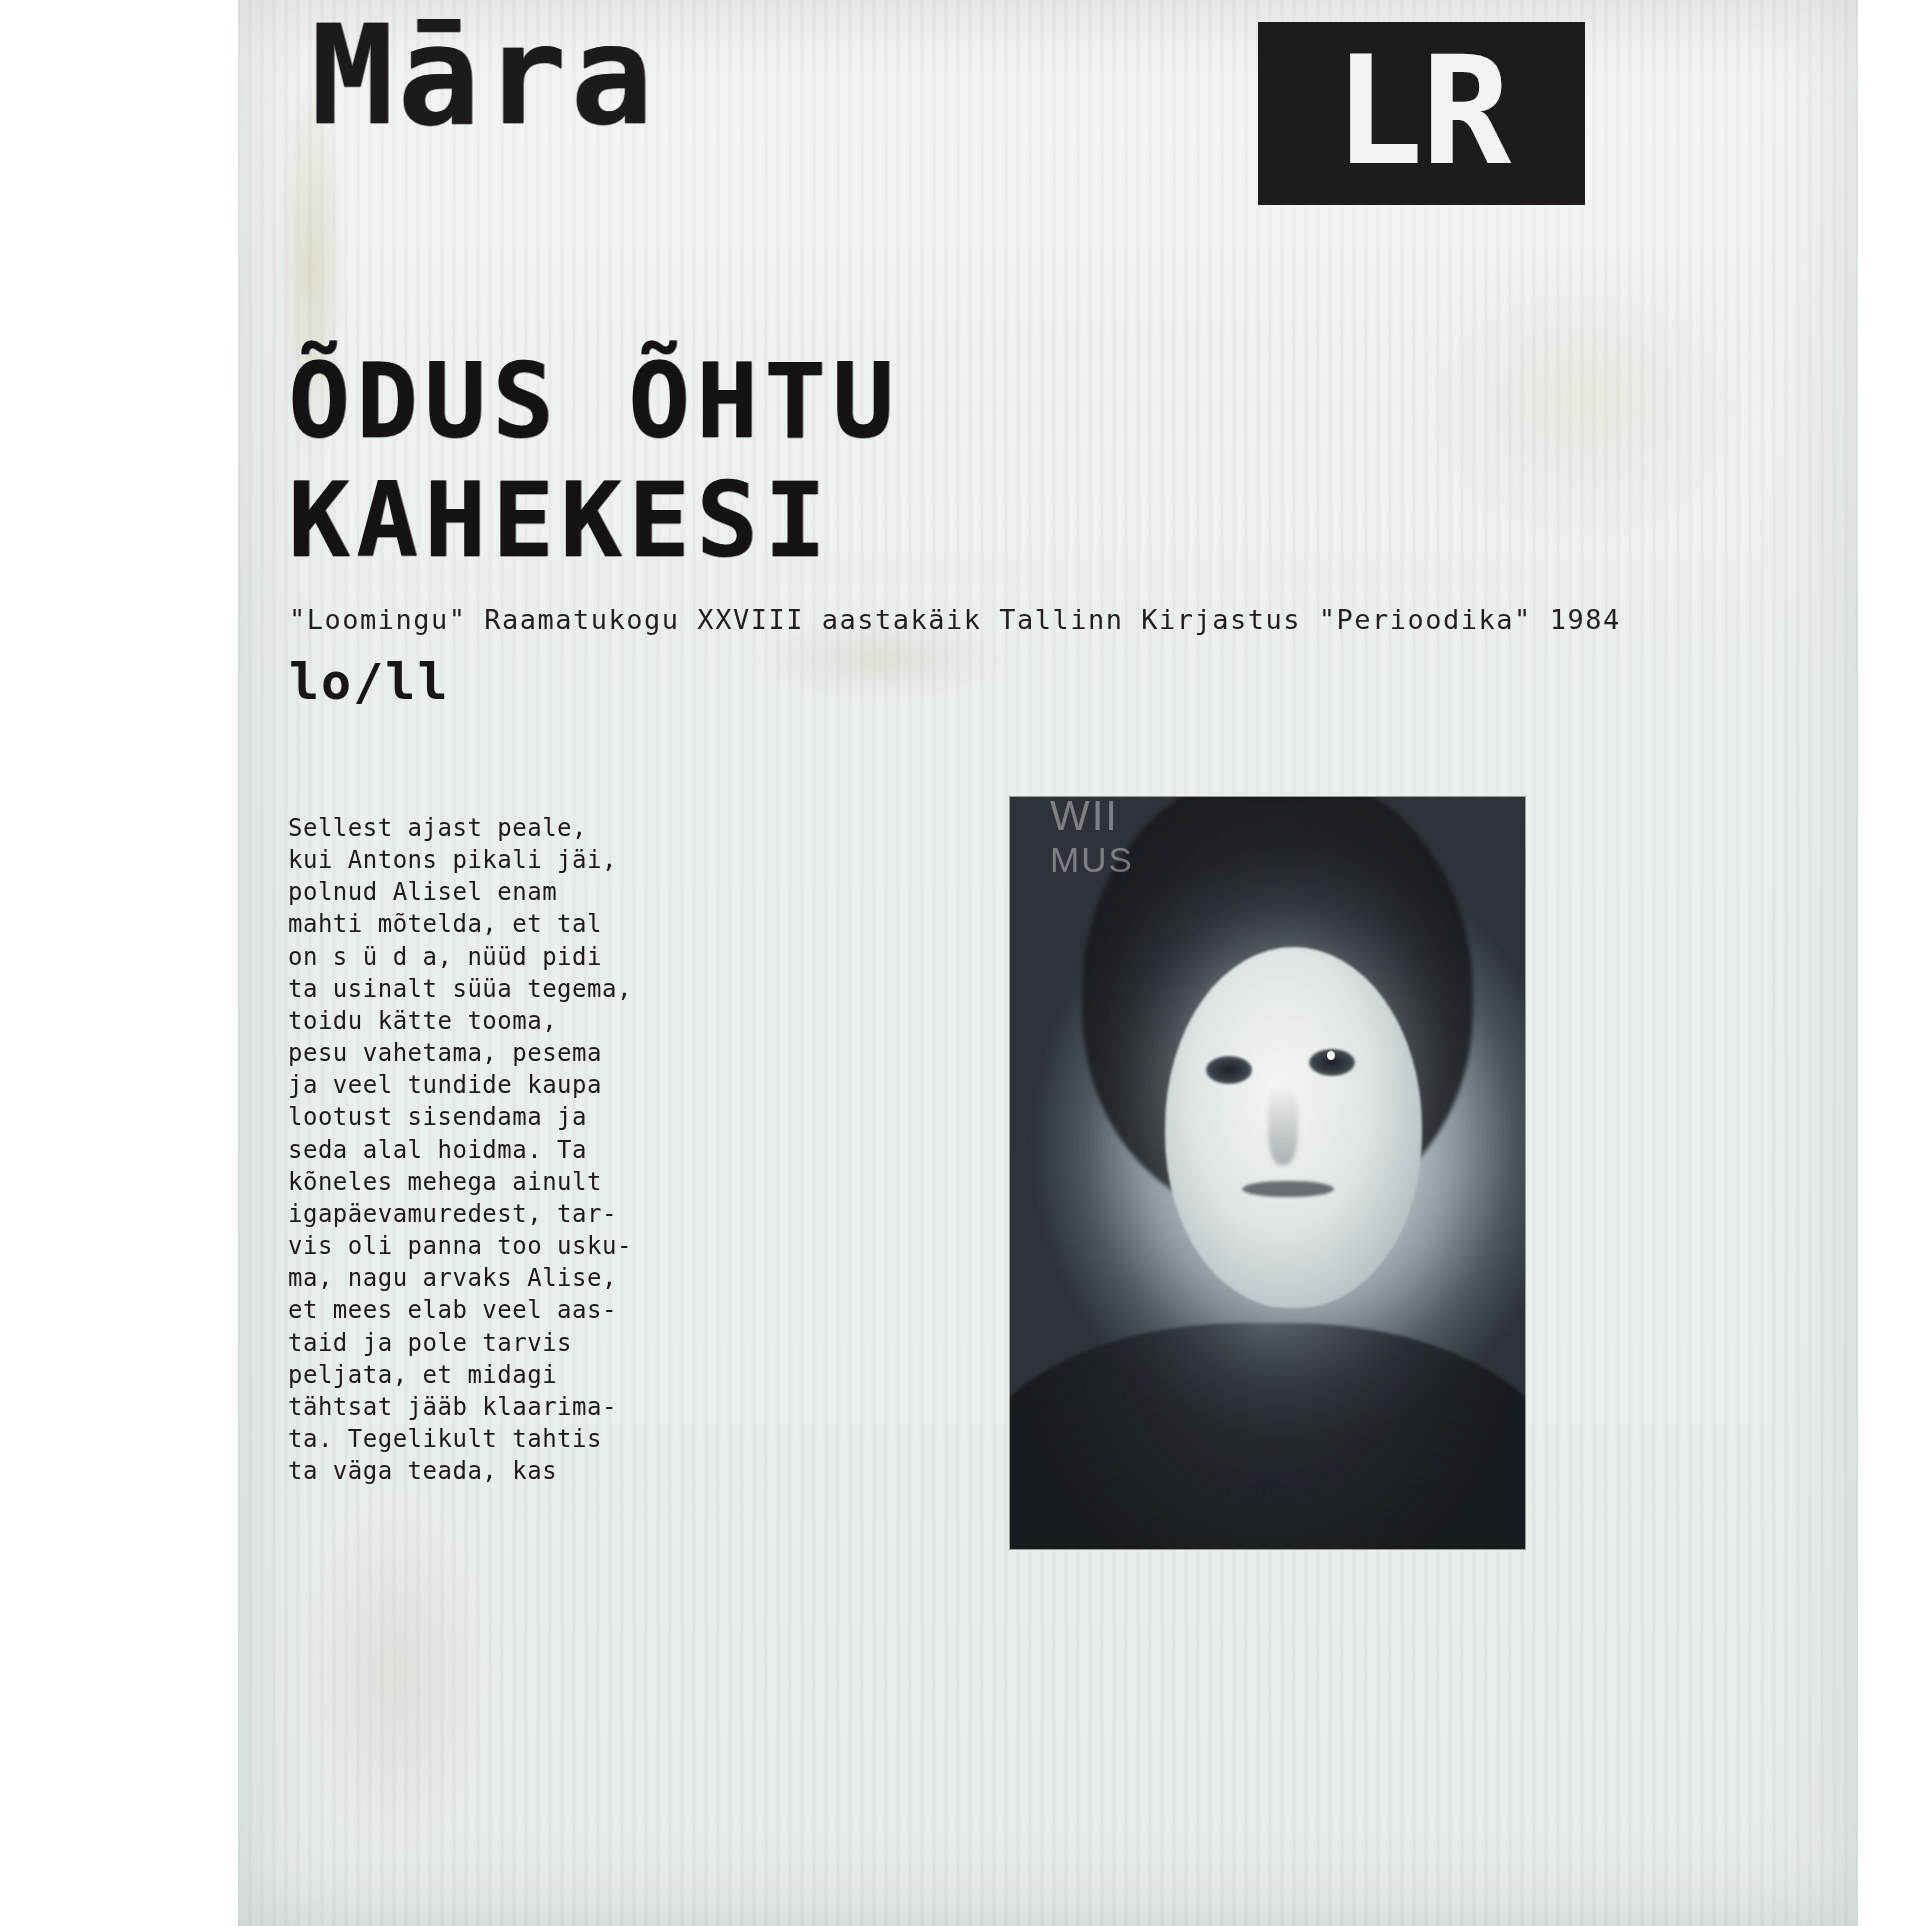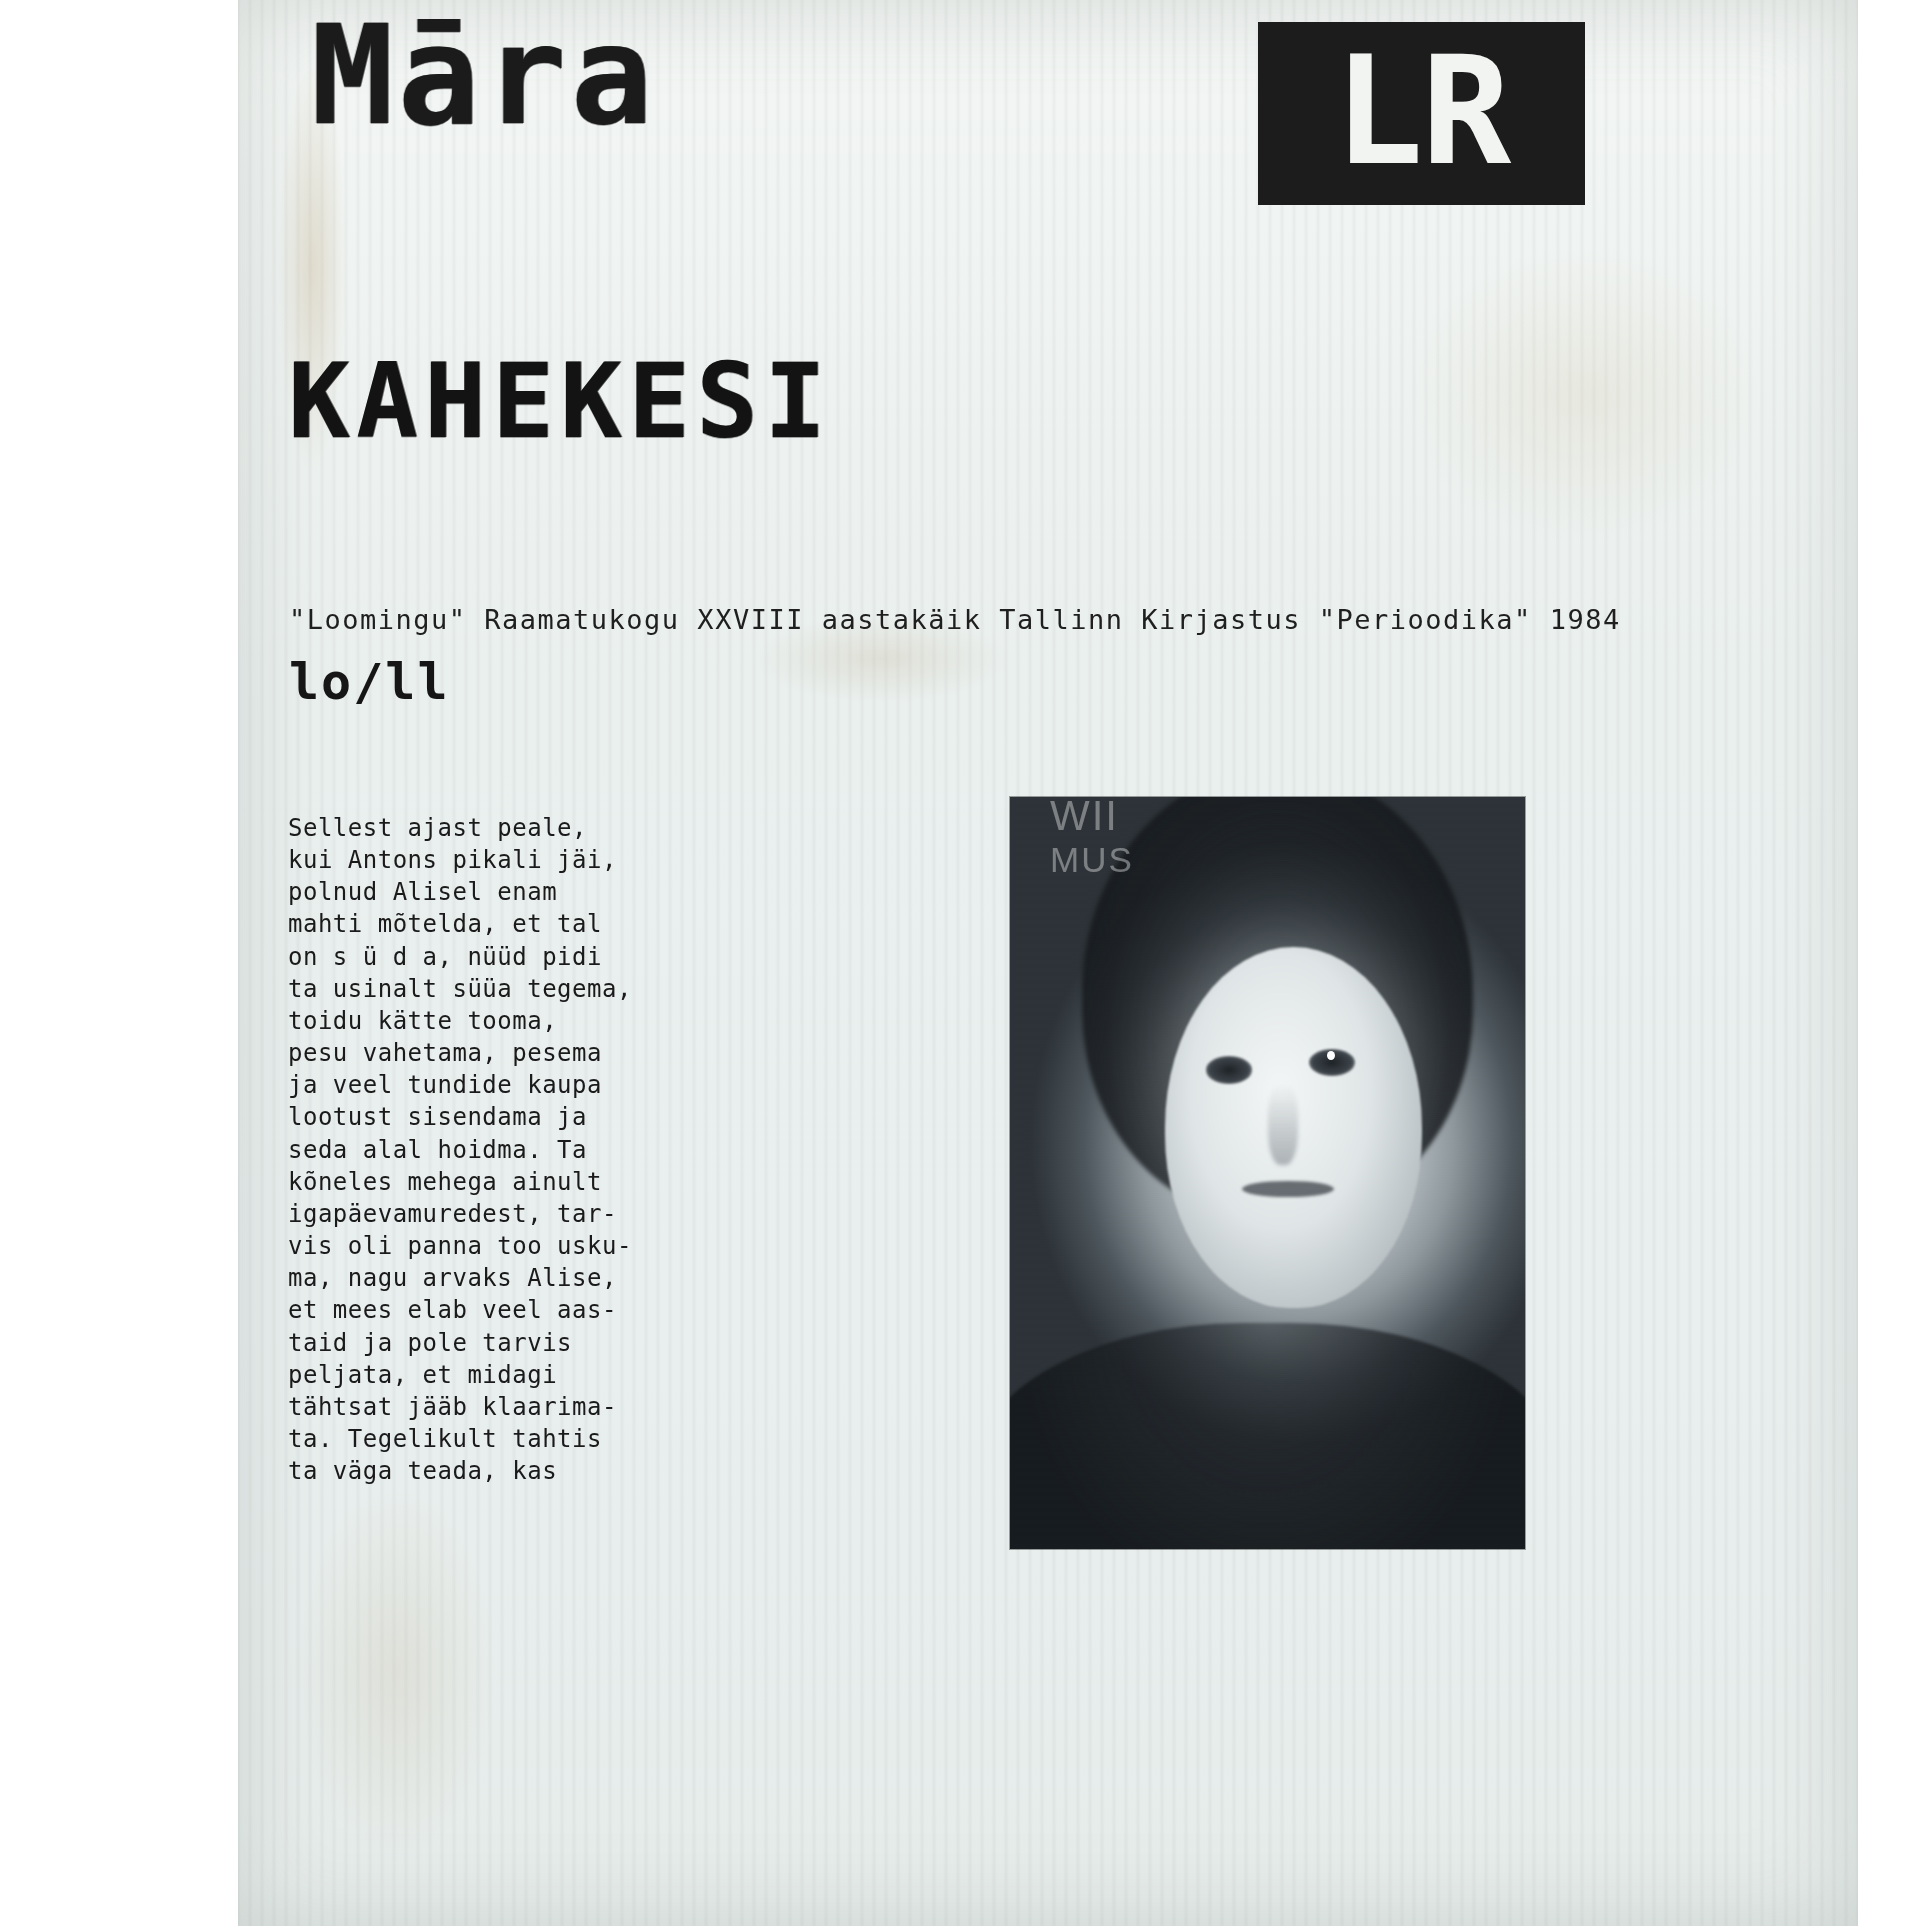--- a/index.html
+++ b/index.html
@@ -262,20 +262,21 @@
 
     <div class="author">
       <span>Māra</span>
     </div>
 
     <div class="logo">
       <span>LR</span>
     </div>
 
     <div class="title">
+      <span>ÕDUS ÕHTU</span>
       <span class="t2">KAHEKESI</span>
     </div>
 
     <div class="imprint">"Loomingu" Raamatukogu  XXVIII aastakäik  Tallinn  Kirjastus "Perioodika"  1984</div>
 
     <div class="issue">lo/ll</div>
 
     <div class="excerpt">Sellest ajast peale,
 kui Antons pikali jäi,
 polnud Alisel enam

